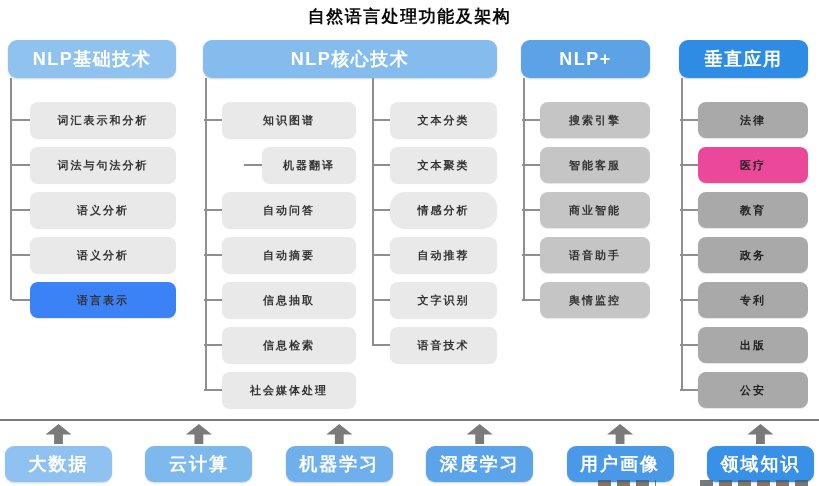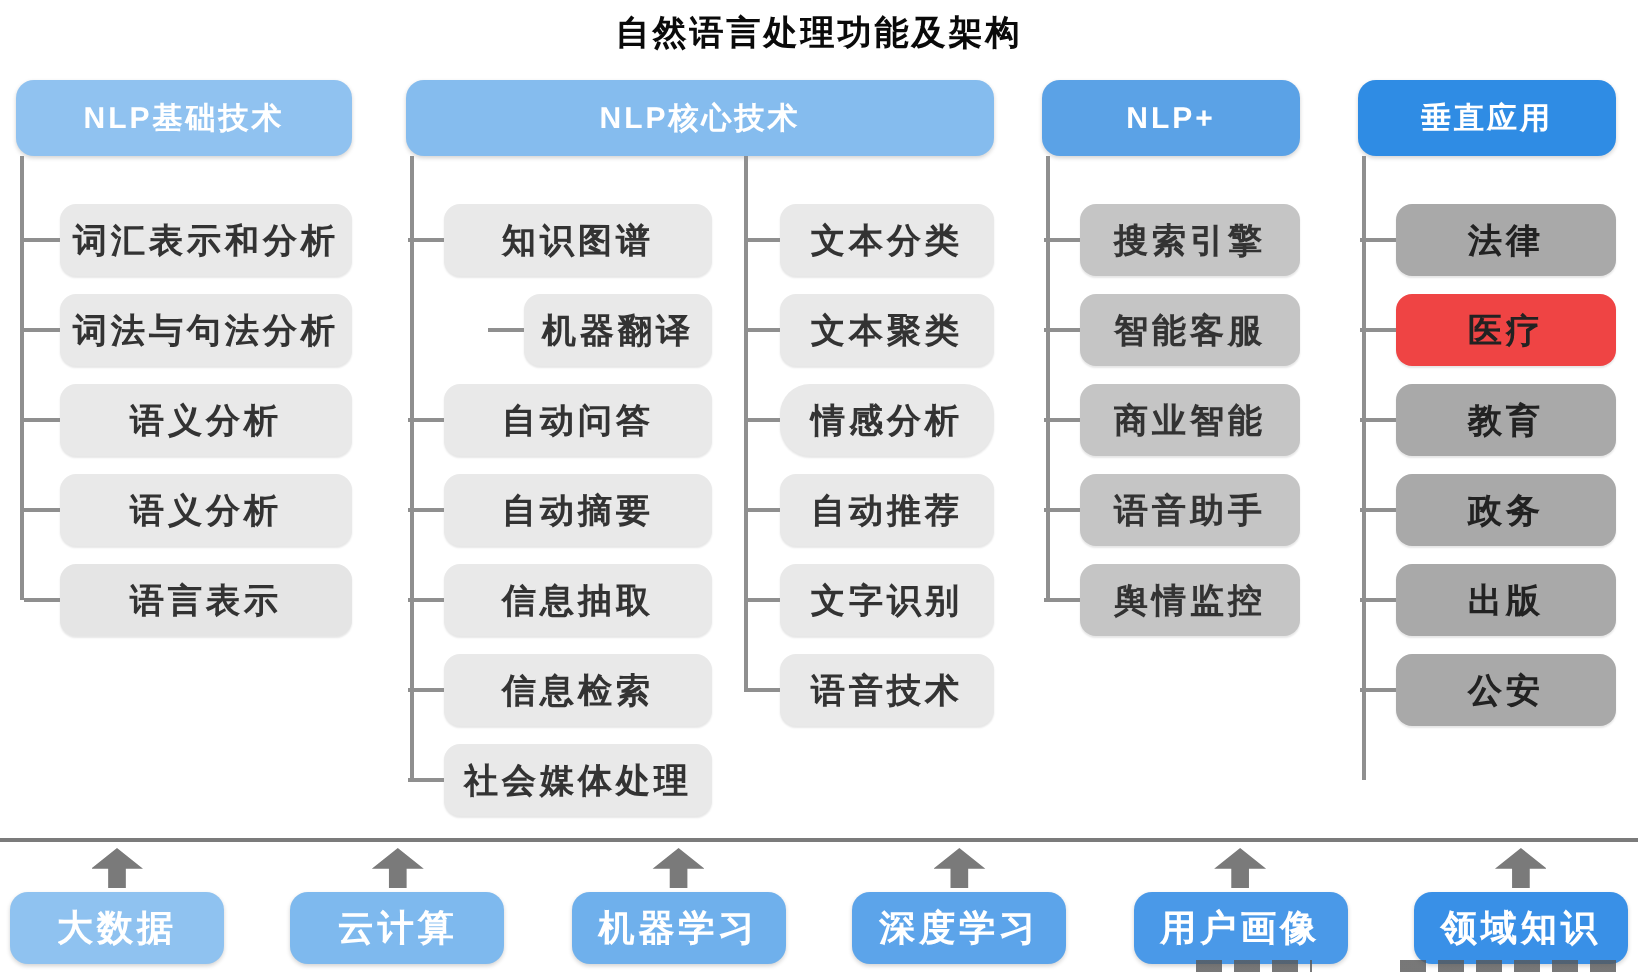--- a/index.html
+++ b/index.html
@@ -9,21 +9,21 @@
   .title{position:absolute;top:5px;left:0;width:100%;text-align:center;
          font-size:17px;font-weight:bold;color:#0a0a0a;letter-spacing:1.5px;}
 
   
   .col{position:absolute;top:40px;}
   #col1{left:8px;width:168px;}
   #col2{left:203px;width:294px;}
   #col3{left:521px;width:129px;}
   #col4{left:679px;width:129px;}
 
-  .hdr{height:38px;border-radius:9px;color:#fff;font-weight:bold;font-size:15px;
+  .hdr{height:38px;border-radius:9px;color:#fff;font-weight:bold;font-size:18px;
        display:flex;align-items:center;justify-content:center;letter-spacing:1.5px;
        box-shadow:0 1px 2px rgba(0,0,0,.18);}
 
   .subcol{position:absolute;top:0;}
   #sub1{left:0;width:153px;}
   #sub2{left:167px;width:127px;}
 
   .vline{position:absolute;left:2px;top:38px;width:2px;background:#8f8f8f;}
   .vline.n5{height:222px;}
   .vline.n6{height:267px;}
@@ -31,21 +31,21 @@
 
   .items{position:absolute;top:62px;right:0;display:flex;flex-direction:column;gap:9px;}
   #col1 .items{left:22px;}
   #sub1 .items{left:19px;}
   #sub2 .items{left:20px;}
   #col3 .items{left:19px;}
   #col4 .items{left:19px;}
 
   .citem{position:relative;height:36px;border-radius:8px;
          display:flex;align-items:center;justify-content:center;
-         font-size:17px;font-weight:bold;color:#333;letter-spacing:2px;
+         font-size:11px;font-weight:bold;color:#333;letter-spacing:2px;
          box-shadow:0 1px 1px rgba(0,0,0,.10);}
   .citem::before{content:"";position:absolute;left:-18px;top:17px;width:18px;height:0;
                  border-top:2px solid #8f8f8f;}
   #col4 .citem{color:#222;}
 
   
   .sep{position:absolute;top:419px;left:0;width:819px;height:2px;background:#7b7b7b;}
   .found{position:absolute;top:424px;left:5px;width:809px;
          display:flex;justify-content:space-between;}
   .fcell{width:107px;display:flex;flex-direction:column;align-items:center;}
@@ -79,21 +79,21 @@
         </div>
         <div class="citem" style="background: rgb(233, 233, 233);">
           <span>词法与句法分析</span>
         </div>
         <div class="citem" style="background: rgb(233, 233, 233);">
           <span>语义分析</span>
         </div>
         <div class="citem" style="background: rgb(233, 233, 233);">
           <span>语义分析</span>
         </div>
-        <div class="citem" style="background: #e5e5e5;">
+        <div class="citem" style="background: #3b82f6;">
           <span>语言表示</span>
         </div>
       </div>
   </div>
 
   <div class="col" id="col2">
     <div class="hdr" style="background: rgb(133, 188, 238);">NLP核心技术</div>
     <div class="subcol" id="sub1">
       <div class="vline n7"></div>
       <div class="items">
@@ -171,28 +171,31 @@
   </div>
 
   <div class="col" id="col4">
     <div class="hdr" style="background: rgb(47, 140, 228);">垂直应用</div>
     <div class="vline n7"></div>
     <div class="items">
 
     <div class="citem" style="background: rgb(169, 169, 169);">
           <span>法律</span>
         </div>
-        <div class="citem" style="background: #ef4444; font-family: Liberation Mono, monospace;">
+        <div class="citem" style="background: #ec4899; font-family: Liberation Mono, monospace;">
           <span>医疗</span>
         </div>
         <div class="citem" style="background: rgb(169, 169, 169);">
           <span>教育</span>
         </div>
         <div class="citem" style="background: rgb(169, 169, 169);">
           <span>政务</span>
+        </div>
+        <div class="citem" style="background: rgb(169, 169, 169);">
+          <span>专利</span>
         </div>
         <div class="citem" style="background: rgb(169, 169, 169);">
           <span>出版</span>
         </div>
         <div class="citem" style="background: rgb(169, 169, 169);">
           <span>公安</span>
         </div>
       </div>
   </div>
 

